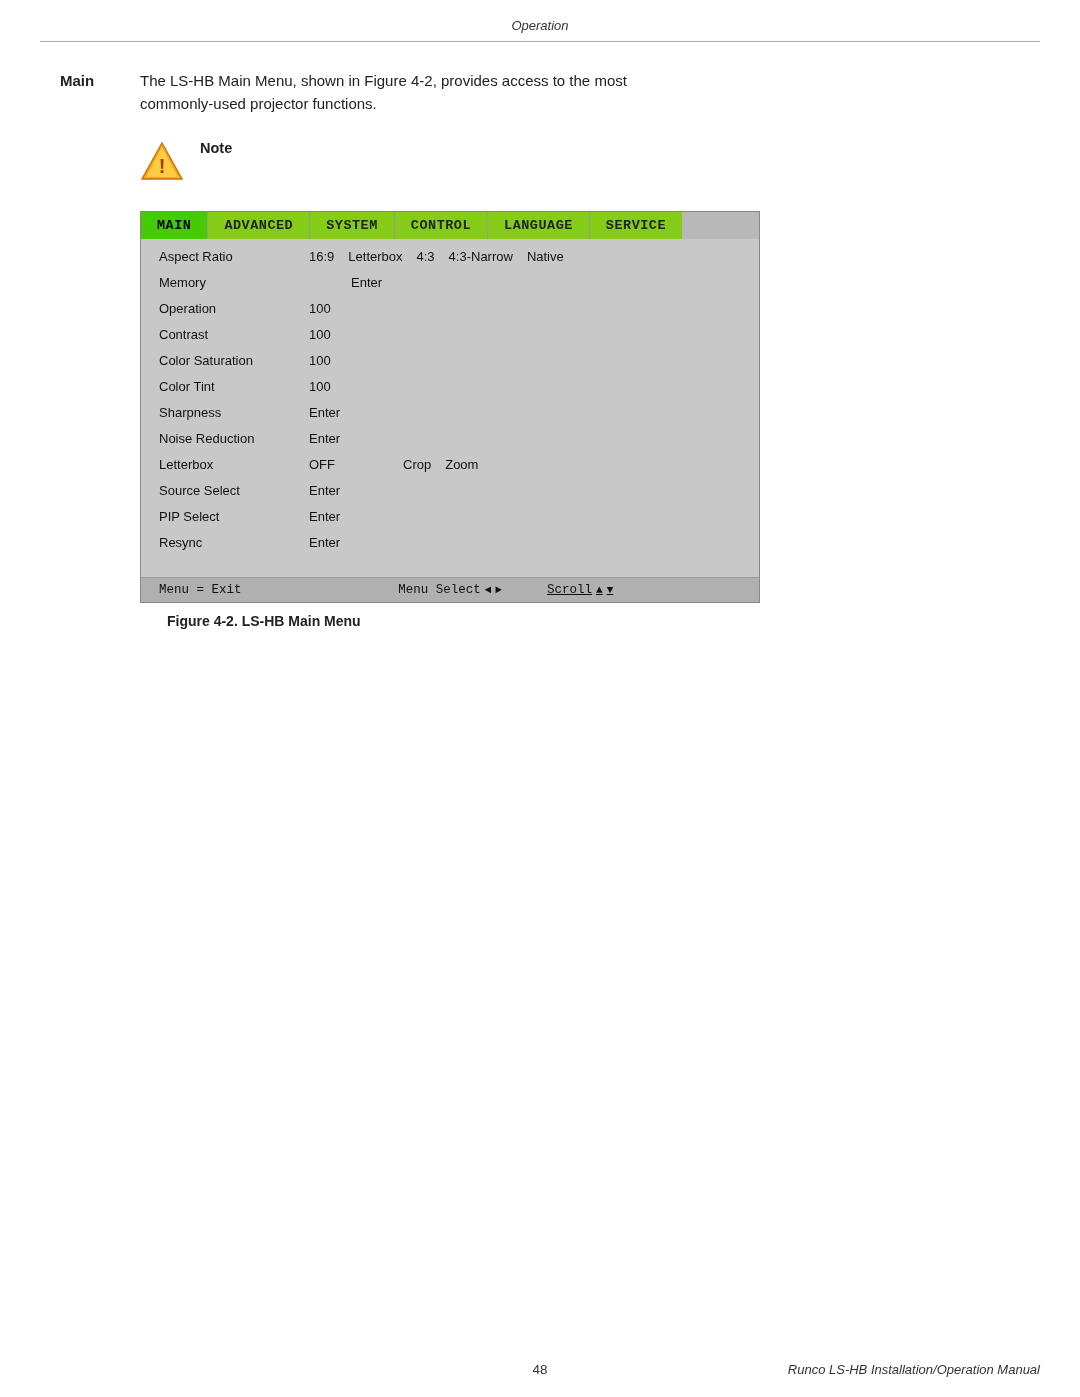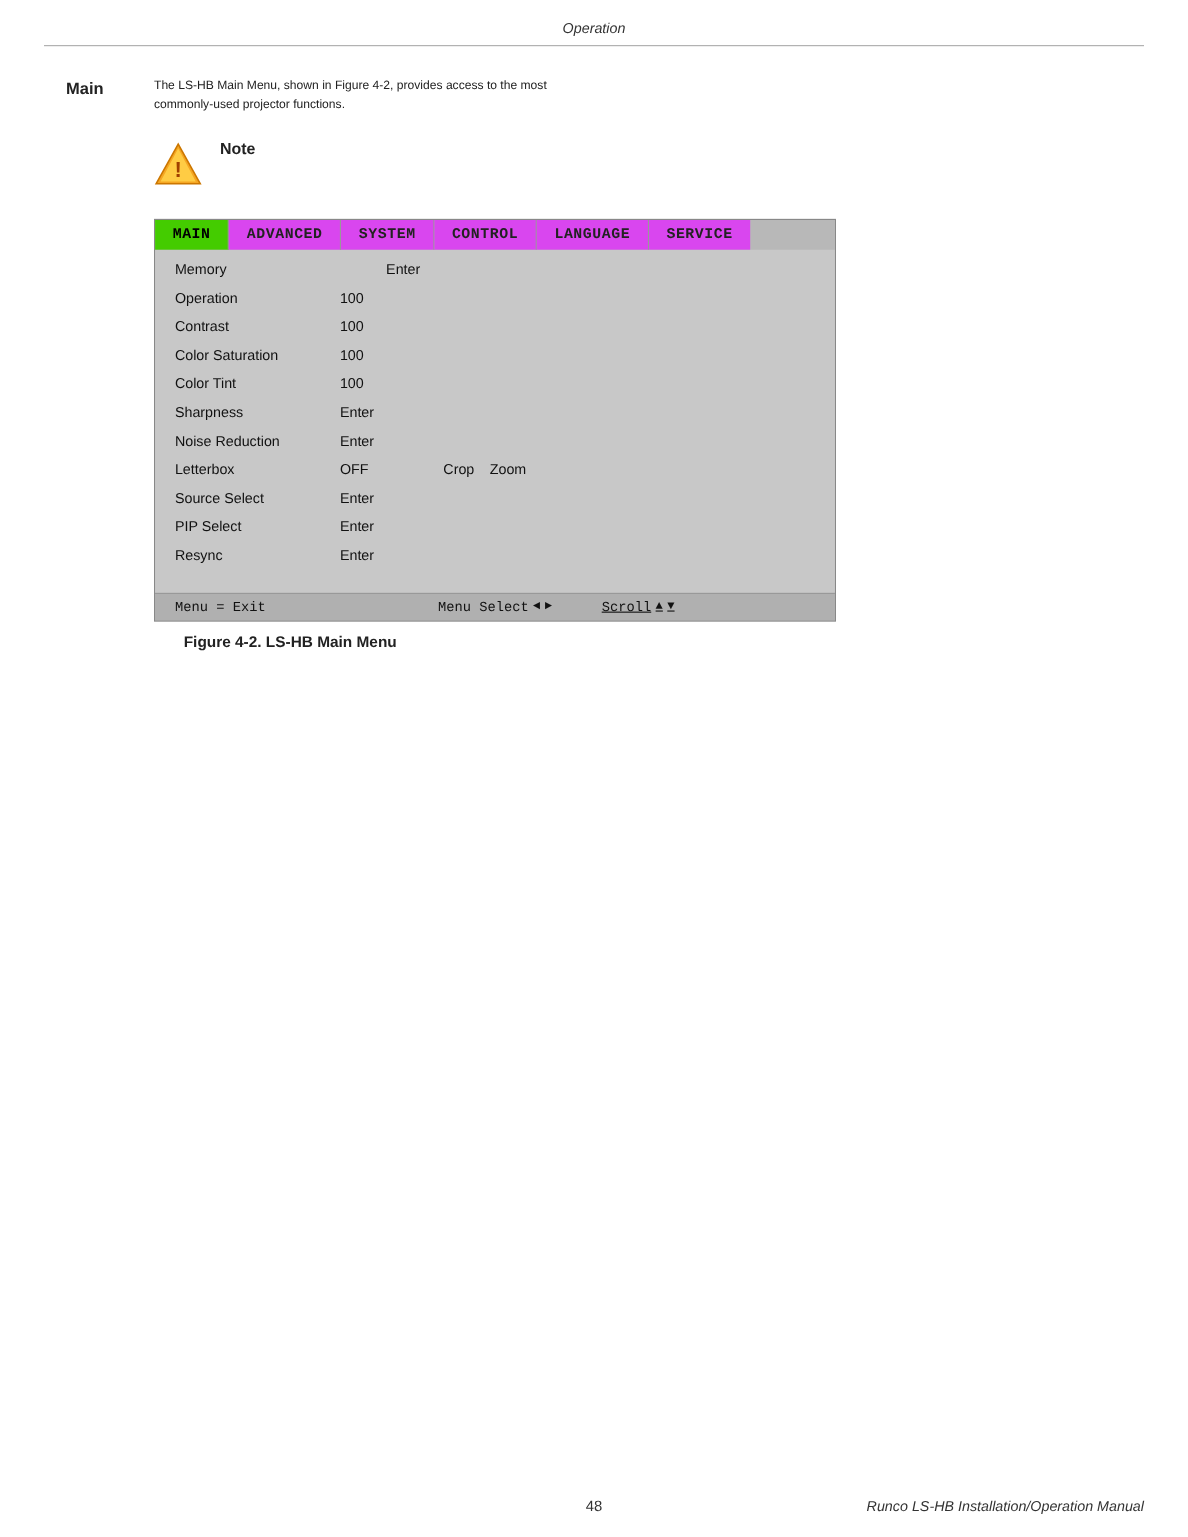--- a/index.html
+++ b/index.html
@@ -40,21 +40,21 @@
     }
 
     .main-label {
       font-weight: bold;
       font-size: 15px;
       min-width: 80px;
       padding-top: 2px;
     }
 
     .main-desc {
-      font-size: 11px;
+      font-size: 15px;
       line-height: 1.5;
       flex: 1;
     }
 
     
     .note-box {
       display: flex;
       align-items: flex-start;
       margin: 0 0 28px 80px;
       gap: 16px;
@@ -95,21 +95,21 @@
       display: flex;
       background: #b8b8b8;
     }
 
     .menu-tab {
       padding: 6px 16px;
       font-size: 13.5px;
       font-weight: bold;
       color: #222;
       letter-spacing: 0.5px;
-      background: #d946ef;
+      background: #84cc16;
       border-right: 1px solid #999;
     }
 
     .menu-tab.active {
       background: #44cc00;
       color: #000;
     }
 
     
     .menu-body {
@@ -248,20 +248,30 @@
       <div class="menu-tab active">MAIN</div>
       <div class="menu-tab">ADVANCED</div>
       <div class="menu-tab">SYSTEM</div>
       <div class="menu-tab">CONTROL</div>
       <div class="menu-tab">LANGUAGE</div>
       <div class="menu-tab" style="border-right:none;">SERVICE</div>
     </div>
 
     <div class="menu-body">
 
+      <div class="menu-row">
+        <div class="menu-row-label">Aspect Ratio</div>
+        <div class="menu-row-values">
+          <span>16:9</span>
+          <span>Letterbox</span>
+          <span>4:3</span>
+          <span>4:3-Narrow</span>
+          <span>Native</span>
+        </div>
+      </div>
 
       <div class="menu-row">
         <div class="menu-row-label">Memory</div>
         <div class="menu-row-values">
           <span></span>
           <span></span>
           <span></span>
           <span>Enter</span>
         </div>
       </div>

